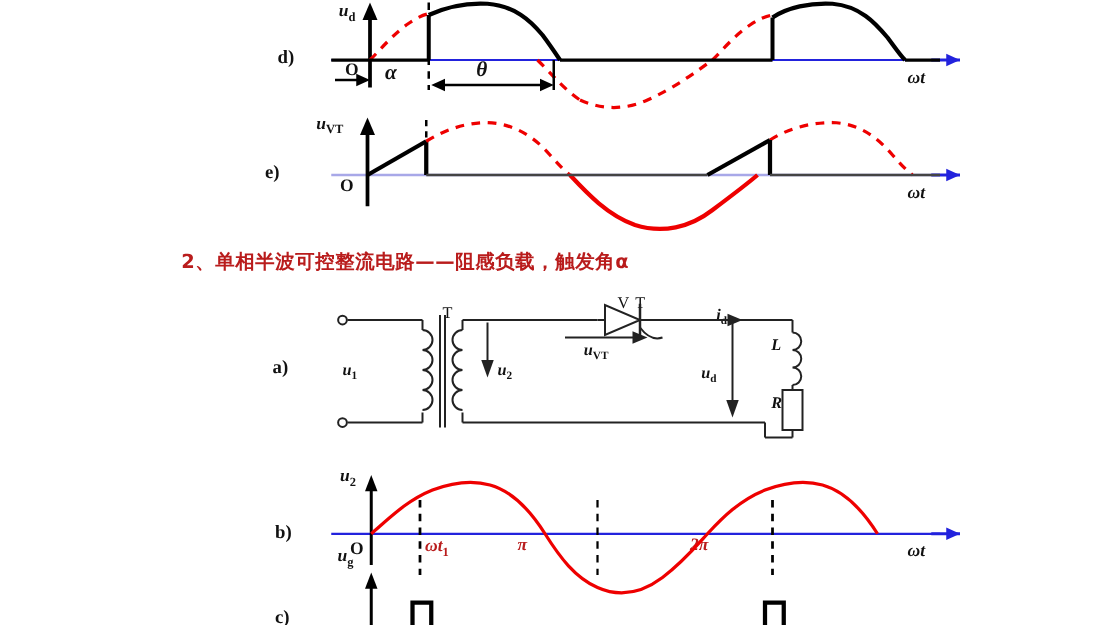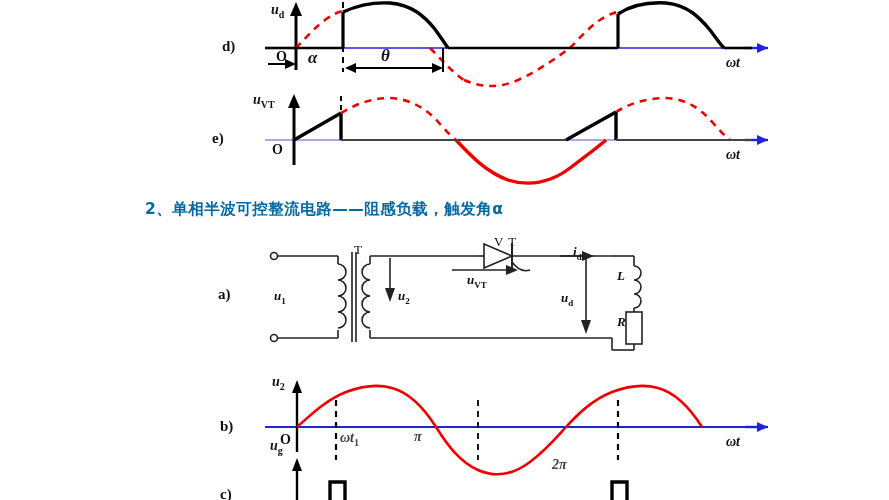--- a/index.html
+++ b/index.html
@@ -42,37 +42,37 @@
     font-size: 14px;
     font-weight: bold;
     color: #111111;
   }
   .tick-label {
     position: absolute;
     font-family: "Liberation Serif", serif;
     font-style: italic;
     font-size: 14px;
     font-weight: bold;
-    color: #404040;
+    color: #b91c1c;
     white-space: nowrap;
   }
   .greek-label {
     position: absolute;
     font-family: "Liberation Serif", serif;
     font-style: italic;
     font-weight: bold;
     font-size: 17px;
     color: #111111;
   }
   .heading {
     position: absolute;
     font-family: "DejaVu Sans", sans-serif;
     font-weight: bold;
     font-size: 15.5px;
-    color: #0369a1;
+    color: #b91c1c;
     white-space: nowrap;
     letter-spacing: 0.5px;
   }
   .circuit-label {
     position: absolute;
     font-family: "Liberation Serif", serif;
     font-style: italic;
     font-weight: bold;
     font-size: 13px;
     color: #111111;
@@ -280,21 +280,21 @@
 </div>
 
 <div class="origin-label" style="left:280px; top:432px;">O</div>
 
 <div class="tick-label" style="left:340px; top:430px;">
   <span>ωt</span><span class="sub" style="font-size:10px; font-style:normal; vertical-align:sub;">1</span>
 </div>
 
 <div class="tick-label" style="left:414px; top:429px;">π</div>
 
-<div class="tick-label" style="left:552px; top:429px;margin-top:28px;">2π</div>
+<div class="tick-label" style="left:552px; top:429px;">2π</div>
 
 <div class="axis-label" style="left:726px; top:434px;">ωt</div>
 
 <svg class="svg-layer">
 
   <line x1="265" y1="427" x2="752" y2="427" stroke="#2222dd" stroke-width="1.8"></line>
   <line x1="745" y1="427" x2="768" y2="427" stroke="#2222dd" stroke-width="2.4"></line>
   <polygon points="768,427 757,422 757,432" fill="#2222dd"></polygon>
 
   <line x1="297" y1="452" x2="297" y2="388" stroke="#000000" stroke-width="2.4"></line>

